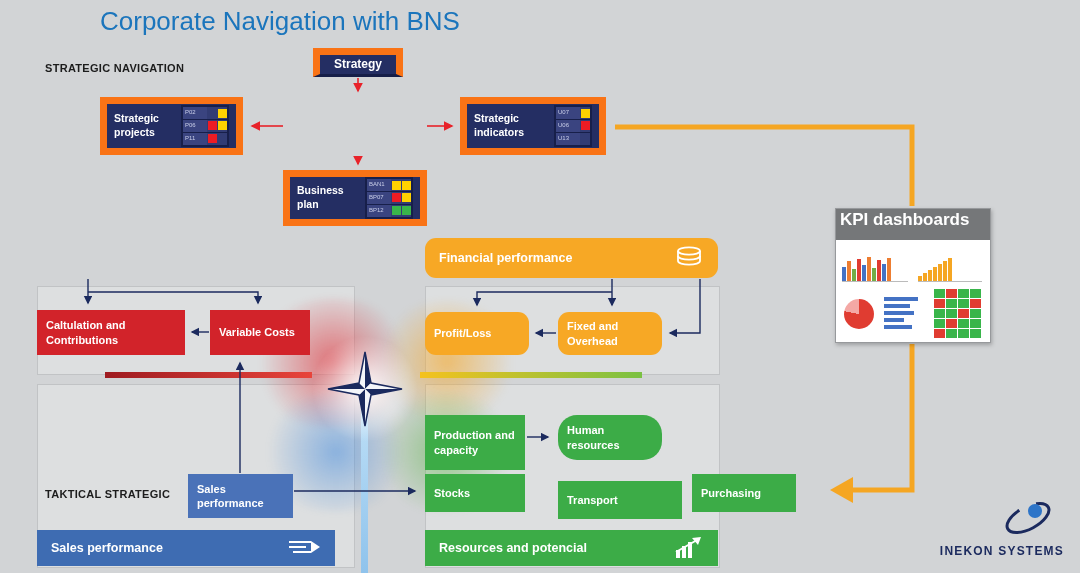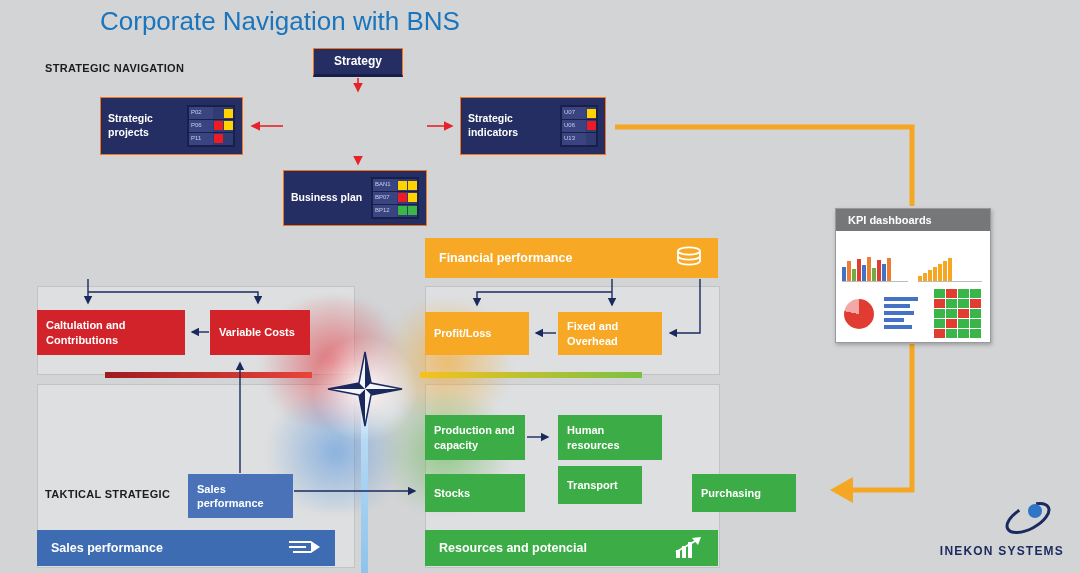--- a/index.html
+++ b/index.html
@@ -14,62 +14,62 @@
   .glow.red{background:radial-gradient(circle, rgba(224,40,48,0.60) 0%, rgba(224,40,48,0) 68%);}
   .glow.orange{background:radial-gradient(circle, rgba(246,166,35,0.60) 0%, rgba(246,166,35,0) 68%);}
   .glow.blue{background:radial-gradient(circle, rgba(70,140,220,0.55) 0%, rgba(70,140,220,0) 68%);}
   .glow.green{background:radial-gradient(circle, rgba(90,180,70,0.55) 0%, rgba(90,180,70,0) 68%);}
   .glow.white{background:radial-gradient(circle, rgba(255,255,255,0.97) 0%, rgba(255,255,255,0) 62%);filter:none;}
 
   .title{position:absolute;left:100px;top:6px;font-size:26px;font-weight:normal;color:#1B75BC;margin:0;}
   .navlabel{position:absolute;font-size:11px;font-weight:bold;color:#1c1c1c;letter-spacing:0.3px;}
 
   
-  .box-navy{position:absolute;background:#242E63;border:1px solid #f97316;color:#fff;
+  .box-navy{position:absolute;background:#242E63;border:7px solid #f97316;color:#fff;
     display:flex;align-items:center;gap:6px;padding:0 7px;box-sizing:border-box;
     font-weight:bold;font-size:10.5px;line-height:1.3;}
   .box-navy .box-label{flex:1;}
   .box-navy.center{justify-content:center;font-size:12px;border-bottom:3px solid #161E48;}
 
   .mini-table{display:flex;flex-direction:column;gap:1px;background:#171F4A;padding:2px;}
   .mini-row{display:flex;align-items:center;gap:1px;background:#323C74;}
   .mini-label{width:20px;font-size:6px;font-weight:normal;color:#C9CEE8;background:#3A4480;padding:2px 2px;}
   .sq{width:9px;height:9px;display:inline-block;}
   .sq.red{background:#ED1C24;} .sq.yellow{background:#FFD200;} .sq.green{background:#39B54A;} .sq.none{background:transparent;}
   .sq-grid{display:flex;flex-direction:column;gap:2px;}
   .sq-row{display:flex;gap:2px;}
   .sq-grid .sq{width:11px;height:11px;}
 
   
   .banner{position:absolute;color:#fff;font-weight:bold;font-size:12.5px;
     display:flex;align-items:center;justify-content:space-between;
     padding:0 14px;box-sizing:border-box;}
-  .bg-red{background:#D2232A;} .bg-orange{background:#F7A825;} .bg-green{background:#3CAC47;align-items:center;}
+  .bg-red{background:#D2232A;} .bg-orange{background:#F7A825;border-radius:11px;} .bg-green{background:#3CAC47;align-items:center;}
   .bg-bblue{background:#3E6CB2;} .bg-lblue{background:#4A72B8;}
 
   
   .cbox{position:absolute;color:#fff;font-weight:bold;font-size:11px;line-height:1.3;
     display:flex;align-items:center;padding:0 9px;box-sizing:border-box;}
 
   
   .hbar-red{position:absolute;left:105px;top:372px;width:207px;height:6px;
     background:linear-gradient(to right,#9E1B20,#E8443B);}
   .hbar-yg{position:absolute;left:420px;top:372px;width:222px;height:6px;
     background:linear-gradient(to right,#F5C21E,#7AC143);}
   .vbar-blue{position:absolute;left:361px;top:402px;width:7px;height:171px;
     background:linear-gradient(to bottom,#BFE0F7,#8FC3EC);}
 
   .overlay{position:absolute;left:0;top:0;pointer-events:none;}
   .abs{position:absolute;}
 
   
   .kpi{position:absolute;left:835px;top:208px;width:156px;height:135px;background:#fff;
     border:1px solid #97999C;box-sizing:border-box;box-shadow:1px 2px 4px rgba(0,0,0,0.25);}
-  .kpi-titlebar{background:#757779;color:#fff;font-size:11px;font-weight:bold;
-    height:22px;line-height:22px;padding-left:12px;}
+  .kpi-titlebar{background:#757779;color:#fff;font-size:17px;font-weight:bold;
+    height:31px;line-height:22px;padding-left:4px;}
   .kpi-chart{position:absolute;display:flex;align-items:flex-end;gap:1px;border-bottom:1px solid #BBB;}
   .kpi-chart .bar{width:4px;display:inline-block;}
   .kpi-hbars{position:absolute;}
   .kpi-hbars .hbar{height:4px;background:#4472C4;margin-bottom:3px;}
   .kpi-hm{position:absolute;display:grid;grid-template-columns:repeat(4,11px);gap:1px;}
   .hm-cell{height:9px;} .hm-green{background:#39B54A;} .hm-red{background:#E03C31;}
   .kpi-pie{position:absolute;width:30px;height:30px;border-radius:50%;
     background:conic-gradient(#E03C31 0 78%, #F4A8A5 78% 100%);}
 
   .logo-text{position:absolute;right:16px;top:544px;font-size:12px;font-weight:bold;
@@ -234,30 +234,30 @@
   </div>
   <div class="cbox bg-red" style="left:210px;top:310px;width:100px;height:45px;">
     <span>Variable Costs</span>
   </div>
   <div class="cbox bg-orange" style="left:425px;top:312px;width:104px;height:43px;">
     <span>Profit/Loss</span>
   </div>
   <div class="cbox bg-orange" style="left:558px;top:312px;width:104px;height:43px;">
     <span>Fixed and Overhead</span>
   </div>
-  <div class="cbox bg-green" style="left:425px;top:415px;width:100px;height:45px;">
+  <div class="cbox bg-green" style="left:425px;top:415px;width:100px;height:55px;">
     <span>Production and capacity</span>
   </div>
-  <div class="cbox bg-green" style="left:558px;top:415px;width:104px;height:45px;">
+  <div class="cbox bg-green" style="left:558px;top:415px;width:104px;height:45px;border-radius:19px;">
     <span>Human resources</span>
   </div>
   <div class="cbox bg-green" style="left:425px;top:474px;width:100px;height:38px;">
     <span>Stocks</span>
   </div>
-  <div class="cbox bg-green" style="left:558px;top:466px;width:84px;height:38px;">
+  <div class="cbox bg-green" style="left:558px;top:481px;width:124px;height:38px;">
     <span>Transport</span>
   </div>
   <div class="cbox bg-green" style="left:692px;top:474px;width:104px;height:38px;">
     <span>Purchasing</span>
   </div>
   <div class="cbox bg-lblue" style="left:188px;top:474px;width:105px;height:44px;">
     <span>Sales performance</span>
   </div>
 
   <div class="glow white" style="left:305px;top:329px;width:120px;height:120px;"></div>

